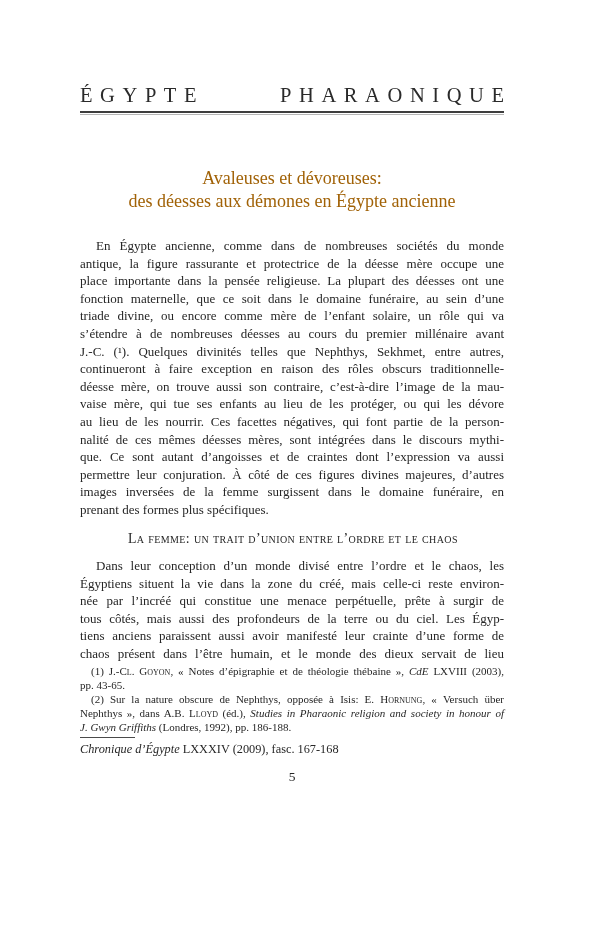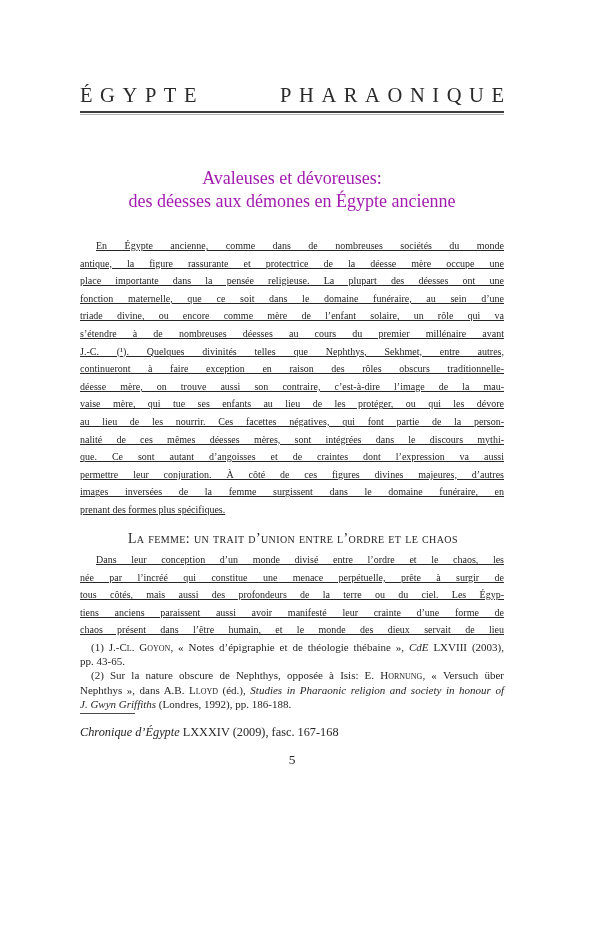--- a/index.html
+++ b/index.html
@@ -31,44 +31,44 @@
   .header-row .hr-right { margin-right: -0.37em; }
   .rule-dark  { margin-top: 6px; border-top: 2px solid #3d3d3d; height: 0; }
   .rule-light { margin-top: 1px; border-top: 1px solid #b6b6b6; height: 0; }
   
   .title {
     margin-top: 52px;
     font-size: 18px;
     font-weight: normal;
     line-height: 23px;
     text-align: center;
-    color: #a21caf;
+    color: #a16207;
   }
   
-  .para { font-size: 10px; line-height: 17.6px; margin-top: 24px; text-decoration: underline; }
-  .para.p2 { margin-top: 4px; }
+  .para { font-size: 13px; line-height: 17.6px; margin-top: 24px; }
+  .para.p2 { margin-top: 10px; }
   .tline { text-align: justify; text-align-last: justify; }
   .tline.last-left { text-align: right; text-align-last: left; }
   .first-indent { text-indent: 16px; }
   .section-heading {
     margin-top: 11px;
     font-size: 13.8px;
     line-height: 17.6px;
     font-variant: small-caps;
     letter-spacing: 0.4px;
     margin-left: 48px;
   }
   
   .footnotes { margin-top: 1px; font-size: 11px; line-height: 14.2px; }
   .fn .first-indent { text-indent: 11px; }
   .sc { font-variant: small-caps; }
   .i  { font-style: italic; }
   
   .footer-rule { margin-top: 2px; width: 55px; border-top: 1px solid #4a4a4a; height: 0; }
-  .journal-line { margin-top: 10px; font-size: 12.3px; line-height: 16px; }
+  .journal-line { margin-top: 3px; font-size: 12.3px; line-height: 16px; }
   .page-number { margin-top: 12px; text-align: center; font-size: 13.5px; }
 </style>
 </head>
 <body>
 
 <div class="page">
   <div class="col">
 
     <div>
       <div class="header-row">
@@ -100,20 +100,21 @@
         <div class="tline">que. Ce sont autant d’angoisses et de craintes dont l’expression va aussi</div>
         <div class="tline">permettre leur conjuration. À côté de ces figures divines majeures, d’autres</div>
         <div class="tline">images inversées de la femme surgissent dans le domaine funéraire, en</div>
         <div class="tline last-left">prenant des formes plus spécifiques.</div>
       </div>
 
     <div class="section-heading">La femme: un trait d’union entre l’ordre et le chaos</div>
 
     <div class="para p2">
         <div class="tline first-indent">Dans leur conception d’un monde divisé entre l’ordre et le chaos, les</div>
+        <div class="tline">Égyptiens situent la vie dans la zone du créé, mais celle-ci reste environ-</div>
         <div class="tline">née par l’incréé qui constitue une menace perpétuelle, prête à surgir de</div>
         <div class="tline">tous côtés, mais aussi des profondeurs de la terre ou du ciel. Les Égyp-</div>
         <div class="tline">tiens anciens paraissent aussi avoir manifesté leur crainte d’une forme de</div>
         <div class="tline">chaos présent dans l’être humain, et le monde des dieux servait de lieu</div>
       </div>
 
     <div class="footnotes">
       <div class="fn">
           <div class="tline first-indent"><span>(1) J.-</span><span class="sc">Cl. Goyon</span><span>, «&nbsp;Notes d’épigraphie et de théologie thébaine&nbsp;», </span><span class="i">CdE</span><span> LXVIII (2003),</span></div>
           <div class="tline last-left"><span>pp. 43-65.</span></div>

